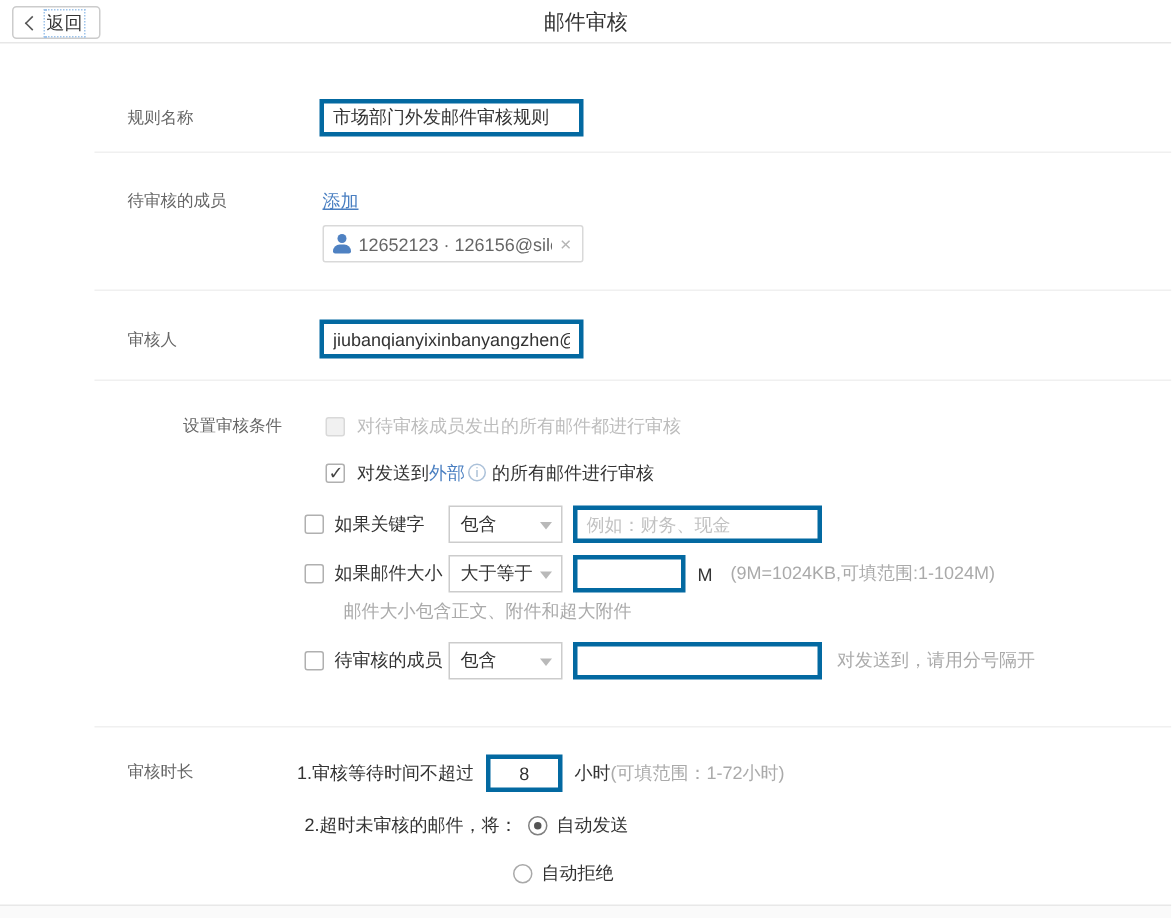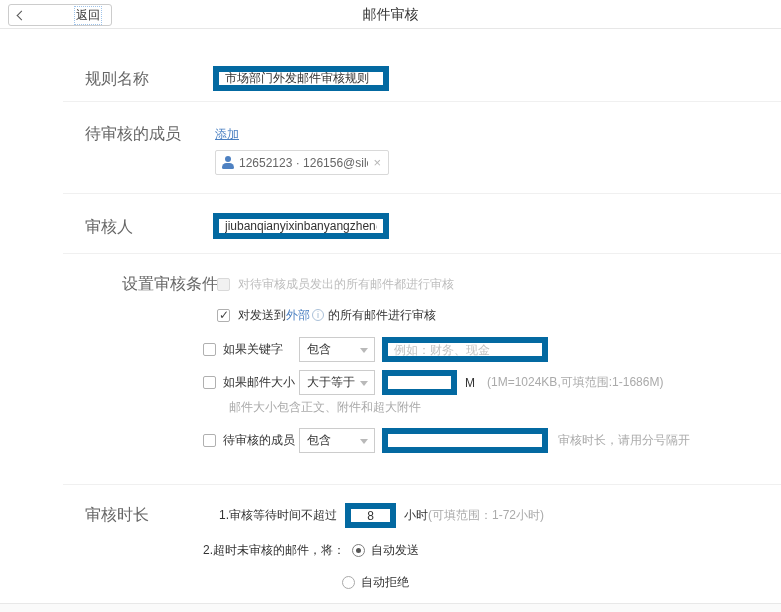--- a/index.html
+++ b/index.html
@@ -2,38 +2,38 @@
 <html><head>
 <meta charset="utf-8">
 <style>
   * { margin:0; padding:0; box-sizing:border-box; }
   html,body { background:#fff; }
   body { font-family:"Liberation Sans","DejaVu Sans",sans-serif; }
   .page { position:relative; width:781px; height:612px; background:#fff; overflow:hidden; font-size:12px; color:#333; }
 
   
   .header { position:absolute; left:0; top:0; width:781px; height:29px; background:#fff; border-bottom:1px solid #e7e7e7; }
-  .back-btn { position:absolute; left:8px; top:4px; height:22px; padding:0 9px; border:1px solid #ccc; border-radius:3px; background:#fff; display:flex; align-items:center; font-size:12px; color:#333; cursor:pointer; font-family:inherit;gap:45px; }
+  .back-btn { position:absolute; left:8px; top:4px; height:22px; padding:0 9px; border:1px solid #ccc; border-radius:3px; background:#fff; display:flex; align-items:center; font-size:12px; color:#333; cursor:pointer; font-family:inherit; }
   .chev { width:7px; height:7px; border-left:1px solid #555; border-bottom:1px solid #555; transform:rotate(45deg); display:inline-block; margin-right:4px; flex:none; }
   .back-label { border:1px dotted #9ec3ea; padding:0 1px; }
   .page-title { position:absolute; left:0; right:0; top:0; height:44px; line-height:29px; text-align:center; font-size:14px; color:#333; }
 
   
   .hr { position:absolute; left:63px; right:0; height:1px; background:#f0f0f0; }
   .bottom-line { position:absolute; left:0; right:0; top:603px; height:1px; background:#e8e8e8; }
   .footer-strip { position:absolute; left:0; right:0; top:604px; height:8px; background:#fafafa; }
 
   
-  .flabel { position:absolute; left:85px; font-size:16px; color:#666; line-height:14px;font-family:Liberation Serif, serif; }
+  .flabel { position:absolute; left:85px; font-size:11px; color:#666; line-height:14px;font-family:Liberation Serif, serif; }
   .frow { position:absolute; display:flex; align-items:center; font-size:12px; color:#333; white-space:nowrap; }
   .hint { color:#aaa; }
   .dis-text { color:#bdbdbd; }
 
   
-  .txtin { border:6px solid #0369a1; background:#fff; font-size:12px; padding:0 6px; color:#333; font-family:inherit; outline:none; }
+  .txtin { border:3px solid #0369a1; background:#fff; font-size:12px; padding:0 6px; color:#333; font-family:inherit; outline:none; }
   .txtin::placeholder { color:#c2c2c2; }
   .in-rule { position:absolute; left:213px; top:66px; width:176px; height:25px; }
   .in-reviewer { position:absolute; left:213px; top:213px; width:176px; height:26px; }
   .in-keyword { width:166px; height:25px; }
   .in-size { width:75px; height:25px; }
   .in-domain { width:166px; height:25px; }
   .in-hours { width:51px; height:25px; text-align:center; }
 
   
   .sel { border:1px solid #ccc; background:#fff; height:25px; display:flex; align-items:center; padding:0 18px 0 7px; position:relative; color:#333; cursor:pointer; flex:none; }
@@ -120,41 +120,41 @@
 
   <div class="frow" style="left:203px; top:370px; height:25px;">
     <span class="cb" style="margin-right:7px;"></span>
     <span style="margin-right:4px;">如果邮件大小</span>
     <span class="sel sel-op" style="margin-right:7px;font-family:Liberation Mono, monospace;">
       <span>大于等于</span>
       <i class="arr"></i>
     </span>
     <input class="txtin in-size" style="margin-right: 8px;">
     <span style="margin-right:12px;">M</span>
-    <span class="hint">(1M=1024KB,可填范围:1-1686M)</span>
+    <span class="hint">(9M=1024KB,可填范围:1-1024M)</span>
   </div>
 
   <div class="frow hint" style="left:229px; top:400px; height:14px;">邮件大小包含正文、附件和超大附件</div>
 
   <div class="frow" style="left:203px; top:428px; height:25px;">
     <span class="cb" style="margin-right:7px;"></span>
     <span style="margin-right:4px;">待审核的成员</span>
     <span class="sel sel-op" style="margin-right:7px;">
       <span>包含</span>
       <i class="arr"></i>
     </span>
     <input class="txtin in-domain" style="margin-right: 10px;">
-    <span class="hint">审核时长，请用分号隔开</span>
+    <span class="hint">对发送到，请用分号隔开</span>
   </div>
 
   <div class="hr" style="top:484px;"></div>
 
   <div class="flabel" style="top:508px;">审核时长</div>
 
-  <div class="frow" style="left:219px; top:503px; height:25px;">
+  <div class="frow" style="left:198px; top:503px; height:25px;">
     <span style="margin-right:8px;">1.审核等待时间不超过</span>
     <input class="txtin in-hours" style="margin-right: 8px;" value="8">
     <span>小时</span>
       <span class="hint">(可填范围：1-72小时)</span>
   </div>
 
   <div class="frow" style="left:203px; top:543px; height:14px;align-items:center;">
     <span style="margin-right:7px;">2.超时未审核的邮件，将：</span>
     <span class="rd checked" style="margin-right:6px;"></span>
     <span>自动发送</span>

